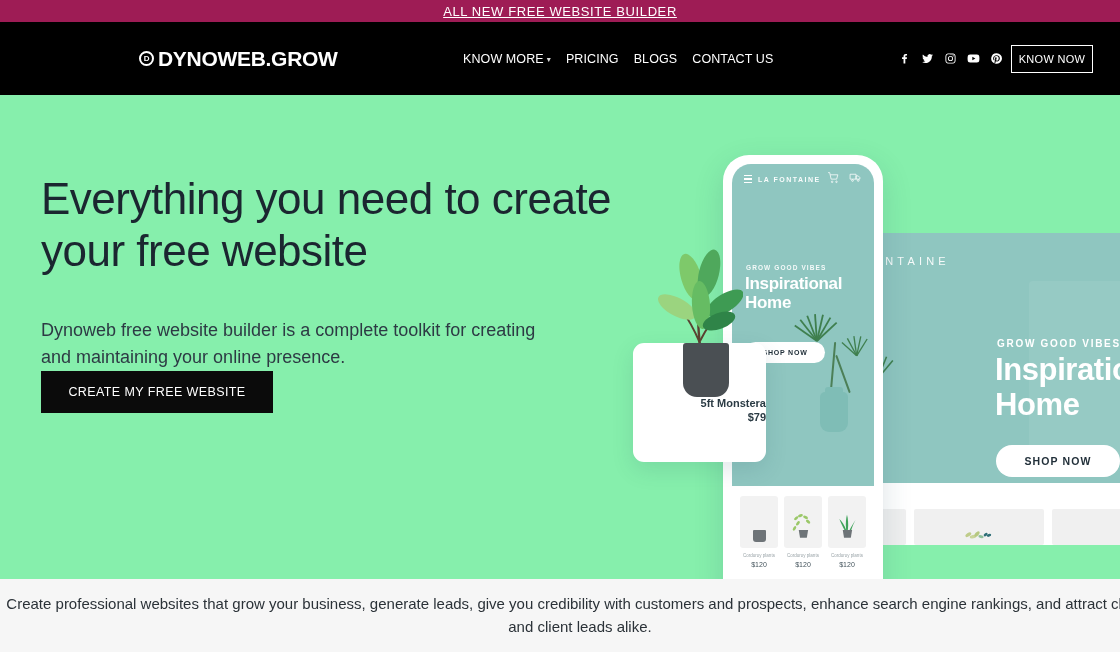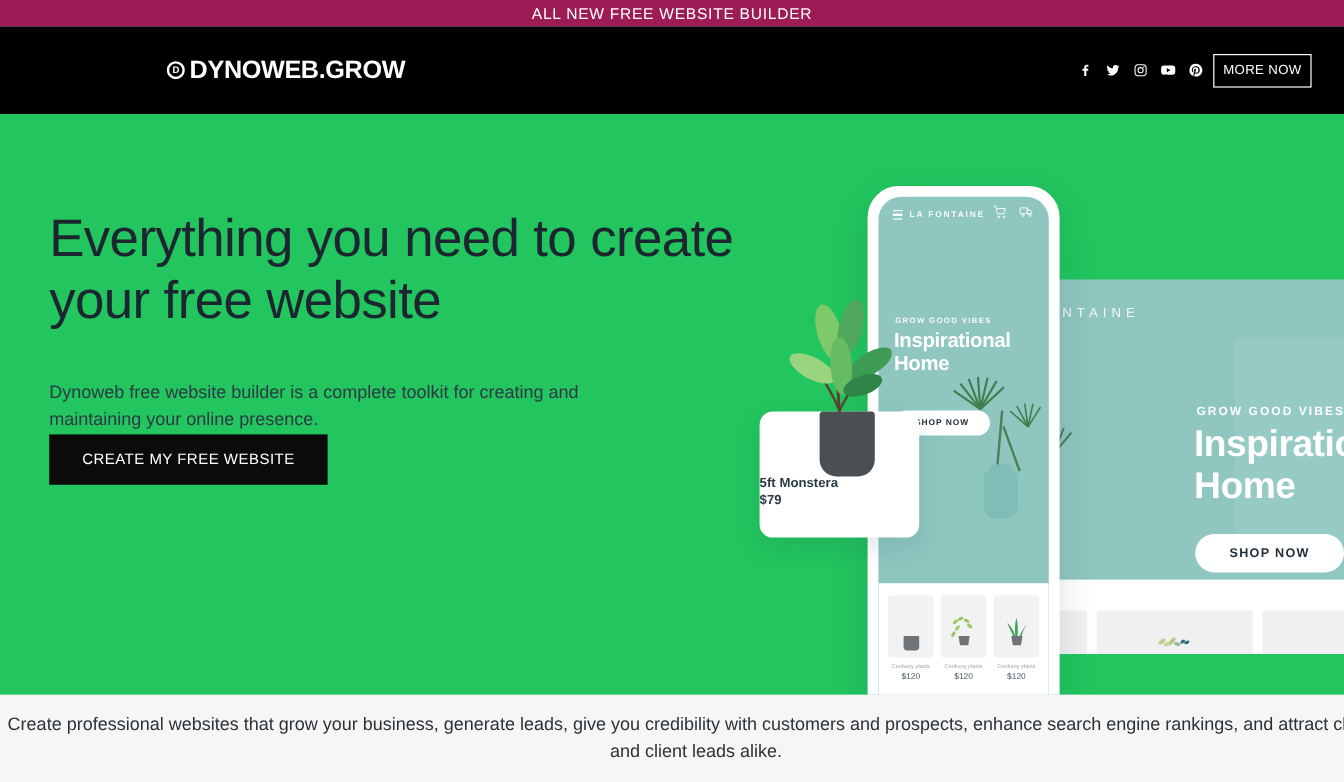--- a/index.html
+++ b/index.html
@@ -6,21 +6,21 @@
   html, body {
     width:1120px; height:652px; overflow:hidden;
     font-family:"Liberation Sans", sans-serif;
     background:#ffffff;
   }
 
   
   .announce{
     height:22px; background:#9E1C55; color:#ffffff;
     display:flex; align-items:center; justify-content:center;
-    font-size:13px; letter-spacing:.6px; font-weight:400;
+    font-size:13px; letter-spacing:.6px; font-weight:400;text-decoration:underline;
   }
 
   
   .navbar{
     height:73px; background:#000000; color:#ffffff;
     display:flex; align-items:center; position:relative;
   }
   .logo{
     position:absolute; left:139px; display:flex; align-items:center; gap:4px;
     font-size:21px; font-weight:700; letter-spacing:-.3px;
@@ -43,29 +43,29 @@
   .social svg{ width:13px; height:13px; fill:#ffffff; display:block;}
   .start-now{
     position:absolute; left:1011px; width:82px; height:28px;
     border:1px solid #ffffff; background:transparent; color:#fff;
     font-size:11px; letter-spacing:.3px; cursor:pointer;
     font-family:"Liberation Sans", sans-serif;
   }
 
   
   .hero{
-    height:484px; background:#22c55e; position:relative; overflow:hidden;padding-left:16px;
+    height:484px; background:#86efac; position:relative; overflow:hidden;padding-left:16px;
   }
   .hero-copy{ position:absolute; left:41px; top:78px; width:590px; }
   .hero-h1{
     font-size:44px; line-height:1.18; color:#1B2630; font-weight:400;
     letter-spacing:-.5px;
   }
   .hero-sub{
-    margin-top:40px; font-size:15px; line-height:1.5; color:#2D3A44; width:520px;
+    margin-top:40px; font-size:18px; line-height:1.5; color:#2D3A44; width:520px;
   }
   .hero-cta{
     width:232px; height:42px; background:#0B0B0B; color:#fff;
     border:none; font-size:12.5px; letter-spacing:.4px; cursor:pointer;
     font-family:"Liberation Sans", sans-serif;
   }
 
   
   .art{ position:absolute; left:628px; top:0; width:492px; height:484px; }
 
@@ -167,23 +167,23 @@
   .ph-thumb{
     height:52px; background:#F2F2F2; border-radius:3px; display:flex;
     align-items:flex-end; justify-content:center; padding-bottom:6px;
   }
   .ph-cap{ font-size:4.5px; color:#9AA4A8; margin-top:5px; }
   .ph-price{ font-size:7px; color:#44545C; margin-top:3px;}
   .pot{ width:13px; height:12px; background:#6E7478; border-radius:1px 1px 3px 3px; position:relative;}
 
   
   .prod-card{
-    position:absolute; left:5px; top:248px; width:133px; height:105px;
+    position:absolute; left:5px; top:248px; width:133px; height:119px;
     background:#ffffff; border-radius:11px; padding-top:54px;
-    text-align:left; box-shadow:0 8px 22px rgba(31,74,92,.13);
+    text-align:right; box-shadow:0 8px 22px rgba(31,74,92,.13);
   }
   .prod-name{ font-size:11px; font-weight:700; color:#2B3B44;}
   .prod-price{ font-size:11px; font-weight:700; color:#2B3B44; margin-top:2px;}
   .monstera{
     position:absolute; left:24px; top:-96px; width:86px; height:150px;
   }
   .mon-pot{
     position:absolute; left:26px; bottom:0; width:46px; height:54px;
     background:#4A4F53; border-radius:3px 3px 14px 14px;
   }
@@ -204,20 +204,29 @@
   <span>ALL NEW FREE WEBSITE BUILDER</span>
 </div>
 
 <div class="navbar">
 
   <div class="logo">
     <span class="logo-mark">D</span>
     <span>DYNOWEB.GROW</span>
   </div>
 
+  <div class="nav-links">
+    <a href="#">
+      <span>KNOW MORE</span>
+      <span class="chev">▾</span>
+    </a>
+    <a href="#">PRICING</a>
+    <a href="#">BLOGS</a>
+    <a href="#">CONTACT US</a>
+  </div>
 
   <div class="social">
     <span>
       <svg viewBox="0 0 24 24">
           <path d="M13.5 21v-8h2.7l.4-3.1h-3.1V7.9c0-.9.25-1.5 1.55-1.5H16.7V3.6c-.29-.04-1.28-.12-2.43-.12-2.4 0-4.05 1.47-4.05 4.17V9.9H7.5V13h2.72v8z"></path>
         </svg>
     </span>
     <span>
       <svg viewBox="0 0 24 24">
           <path d="M22 5.9c-.73.33-1.52.55-2.35.65a4.1 4.1 0 0 0 1.8-2.27 8.2 8.2 0 0 1-2.6 1 4.1 4.1 0 0 0-7 3.74A11.6 11.6 0 0 1 3.4 4.7a4.1 4.1 0 0 0 1.27 5.48 4 4 0 0 1-1.86-.51v.05a4.1 4.1 0 0 0 3.29 4.02 4.1 4.1 0 0 1-1.85.07 4.1 4.1 0 0 0 3.83 2.85A8.25 8.25 0 0 1 2 18.4a11.6 11.6 0 0 0 6.29 1.84c7.55 0 11.68-6.25 11.68-11.67l-.01-.53A8.3 8.3 0 0 0 22 5.9"></path>
@@ -233,21 +242,21 @@
           <path d="M22.5 7.2a2.75 2.75 0 0 0-1.93-1.95C18.86 4.8 12 4.8 12 4.8s-6.86 0-8.57.45A2.75 2.75 0 0 0 1.5 7.2 28.8 28.8 0 0 0 1.05 12a28.8 28.8 0 0 0 .45 4.8 2.75 2.75 0 0 0 1.93 1.95c1.71.45 8.57.45 8.57.45s6.86 0 8.57-.45a2.75 2.75 0 0 0 1.93-1.95A28.8 28.8 0 0 0 22.95 12a28.8 28.8 0 0 0-.45-4.8M9.8 15.2V8.8l5.7 3.2z"></path>
         </svg>
     </span>
     <span>
       <svg viewBox="0 0 24 24">
           <path d="M12 2.2A9.8 9.8 0 0 0 8.43 21.1a9.4 9.4 0 0 1 .03-2.8c.18-.76 1.15-4.85 1.15-4.85a3.5 3.5 0 0 1-.29-1.44c0-1.35.78-2.36 1.76-2.36.83 0 1.23.62 1.23 1.37 0 .84-.53 2.09-.81 3.25a1.42 1.42 0 0 0 1.45 1.77c1.74 0 3.08-1.84 3.08-4.49 0-2.35-1.69-3.99-4.1-3.99a4.24 4.24 0 0 0-4.43 4.25 3.8 3.8 0 0 0 .73 2.24.29.29 0 0 1 .07.28c-.07.3-.23.93-.26 1.06-.4.19-.14.23-.32.14-1.2-.56-1.95-2.3-1.95-3.76 0-3.06 2.22-5.87 6.41-5.87 3.36 0 5.98 2.4 5.98 5.6 0 3.34-2.11 6.03-5.03 6.03a2.6 2.6 0 0 1-2.22-1.11l-.6 2.3a10.8 10.8 0 0 1-1.2 2.55A9.8 9.8 0 1 0 12 2.2"></path>
         </svg>
     </span>
   </div>
 
-  <button class="start-now">MORE NOW</button>
+  <button class="start-now">KNOW NOW</button>
 </div>
 
 <div class="hero">
 
   <div class="hero-copy">
     <h1 class="hero-h1">Everything you need to create your free website</h1>
     <p class="hero-sub">Dynoweb free website builder is a complete toolkit for creating and maintaining your online presence.</p>
     <button class="hero-cta">CREATE MY FREE WEBSITE</button>
   </div>
 

